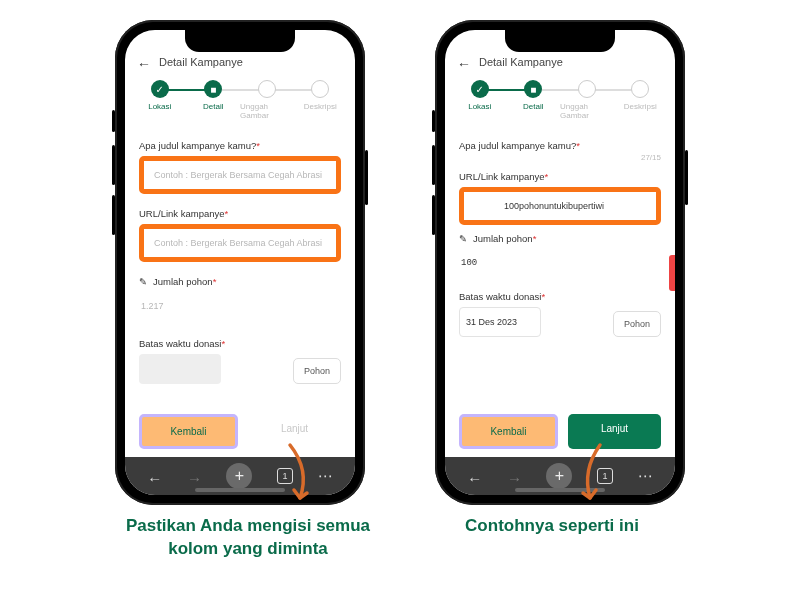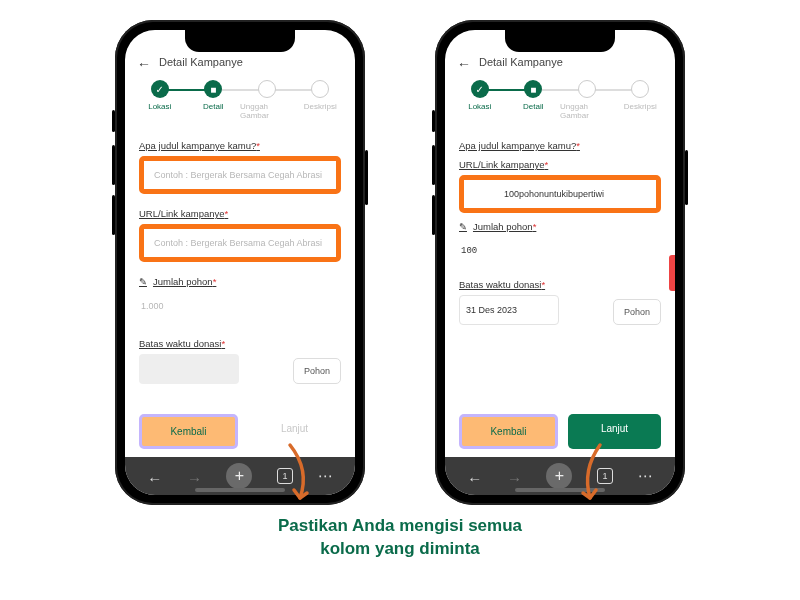--- a/index.html
+++ b/index.html
@@ -37,30 +37,30 @@
   }
   .step-dot.done { background:#0a6b4a; }
   .step-dot.active { background:#0a6b4a; }
   .step-dot.inactive { background:#fff;border:1px solid #ccc;color:#ccc; }
   .step-label { font-size: 8px; margin-top:4px;color:#0a6b4a; }
   .step-label.inactive { color:#bbb; }
   .step .line { position:absolute; top:9px; left:50%; width:100%; height:2px; background:#0a6b4a; z-index:1; }
   .step .line.inactive { background:#ddd; }
   .step:last-child .line { display:none; }
   .app-body { flex:1; padding:4px 14px 0 14px; overflow:hidden; font-size:10px; color:#444; }
-  .field-label { font-size:9.5px; color:#333; margin-top:8px;text-decoration:underline; }
+  .field-label { font-size:9.5px; color:#333; margin-top:8px; }
   .req { color:#d33; }
   .text-input {
     margin-top:5px; width:100%; border:5px solid #f97316; border-radius:5px;
     padding:9px 10px; font-size:9px; color:#333; background:#fff;
   }
   .text-input.placeholder { color:#b7b7b7; }
   .counter { text-align:right; font-size:8px; color:#bbb; margin-top:2px; height:10px; }
   .date-box {
-    margin-top:5px; width:100px; height:30px; background:#eee; border-radius:4px;
+    margin-top:5px; width:82px; height:30px; background:#eee; border-radius:4px;
     font-size:9px; color:#333; display:flex; align-items:center; padding:0 6px;
   }
   .pill-btn {
     border:1px solid #ddd; border-radius:5px; padding:7px 10px;
     font-size:9px; color:#555; background:#fff;
   }
   .btn-row { display:flex; gap:10px; padding:10px 14px 8px 14px; }
   .btn {
     flex:1; text-align:center; padding:9px 0; border-radius:5px; font-size:10px;
   }
@@ -132,21 +132,21 @@
       </div>
 
       <div class="app-body">
         <div class="field-label"><span>Apa judul kampanye kamu?</span><span class="req">*</span></div>
         <div class="text-input placeholder">Contoh : Bergerak Bersama Cegah Abrasi</div>
 
         <div class="field-label" style="margin-top:14px;"><span>URL/Link kampanye</span><span class="req">*</span></div>
         <div class="text-input placeholder">Contoh : Bergerak Bersama Cegah Abrasi</div>
 
         <div class="field-label" style="margin-top:14px;"><span style="margin-right:6px;">✎</span><span>Jumlah pohon</span><span class="req">*</span></div>
-        <div class="text-input placeholder" style="border:none;padding-left:2px;">1.000</div>
+        <div class="text-input placeholder" style="border:none;padding-left:2px;">1.217</div>
 
         <div style="display:flex; align-items:flex-end; justify-content:space-between; margin-top:10px;">
           <div>
             <div class="field-label"><span>Batas waktu donasi</span><span class="req">*</span></div>
             <div class="date-box"></div>
           </div>
           <div class="pill-btn">Pohon</div>
         </div>
       </div>
 
@@ -197,20 +197,21 @@
             <div class="step-label inactive">Unggah Gambar</div>
           </div>
         <div class="step">
             <div class="step-dot inactive"></div>
             <div class="step-label inactive">Deskripsi</div>
           </div>
       </div>
 
       <div class="app-body">
         <div class="field-label"><span>Apa judul kampanye kamu?</span><span class="req">*</span></div>
+        <div class="counter">27/15</div>
 
         <div class="field-label"><span>URL/Link kampanye</span><span class="req">*</span></div>
         <div class="text-input" style="padding-left:40px;">100pohonuntukibupertiwi</div>
 
         <div class="field-label"><span style="margin-right:6px;">✎</span><span>Jumlah pohon</span><span class="req">*</span></div>
         <div class="text-input" style="border:none;padding-left:2px;font-family:Liberation Mono, monospace;">100</div>
 
         <div style="display:flex; align-items:flex-end; justify-content:space-between; margin-top:6px;">
           <div>
             <div class="field-label"><span>Batas waktu donasi</span><span class="req">*</span></div>
@@ -248,13 +249,16 @@
   <svg viewBox="0 0 40 70">
       <path d="M30 5 Q12 30 20 58" stroke="#d86b2a" stroke-width="3.5" fill="none" stroke-linecap="round"></path>
       <path d="M20 58 l-7 -5 M20 58 l6 -8" stroke="#d86b2a" stroke-width="3.5" fill="none" stroke-linecap="round"></path>
     </svg>
 </div>
 
 <div class="captions-row">
   <div class="caption-box">
       <div class="caption">Pastikan Anda mengisi semua kolom yang diminta</div>
     </div>
+  <div class="caption-box">
+      <div class="caption">Contohnya seperti ini</div>
+    </div>
 </div>
 
 </body></html>

